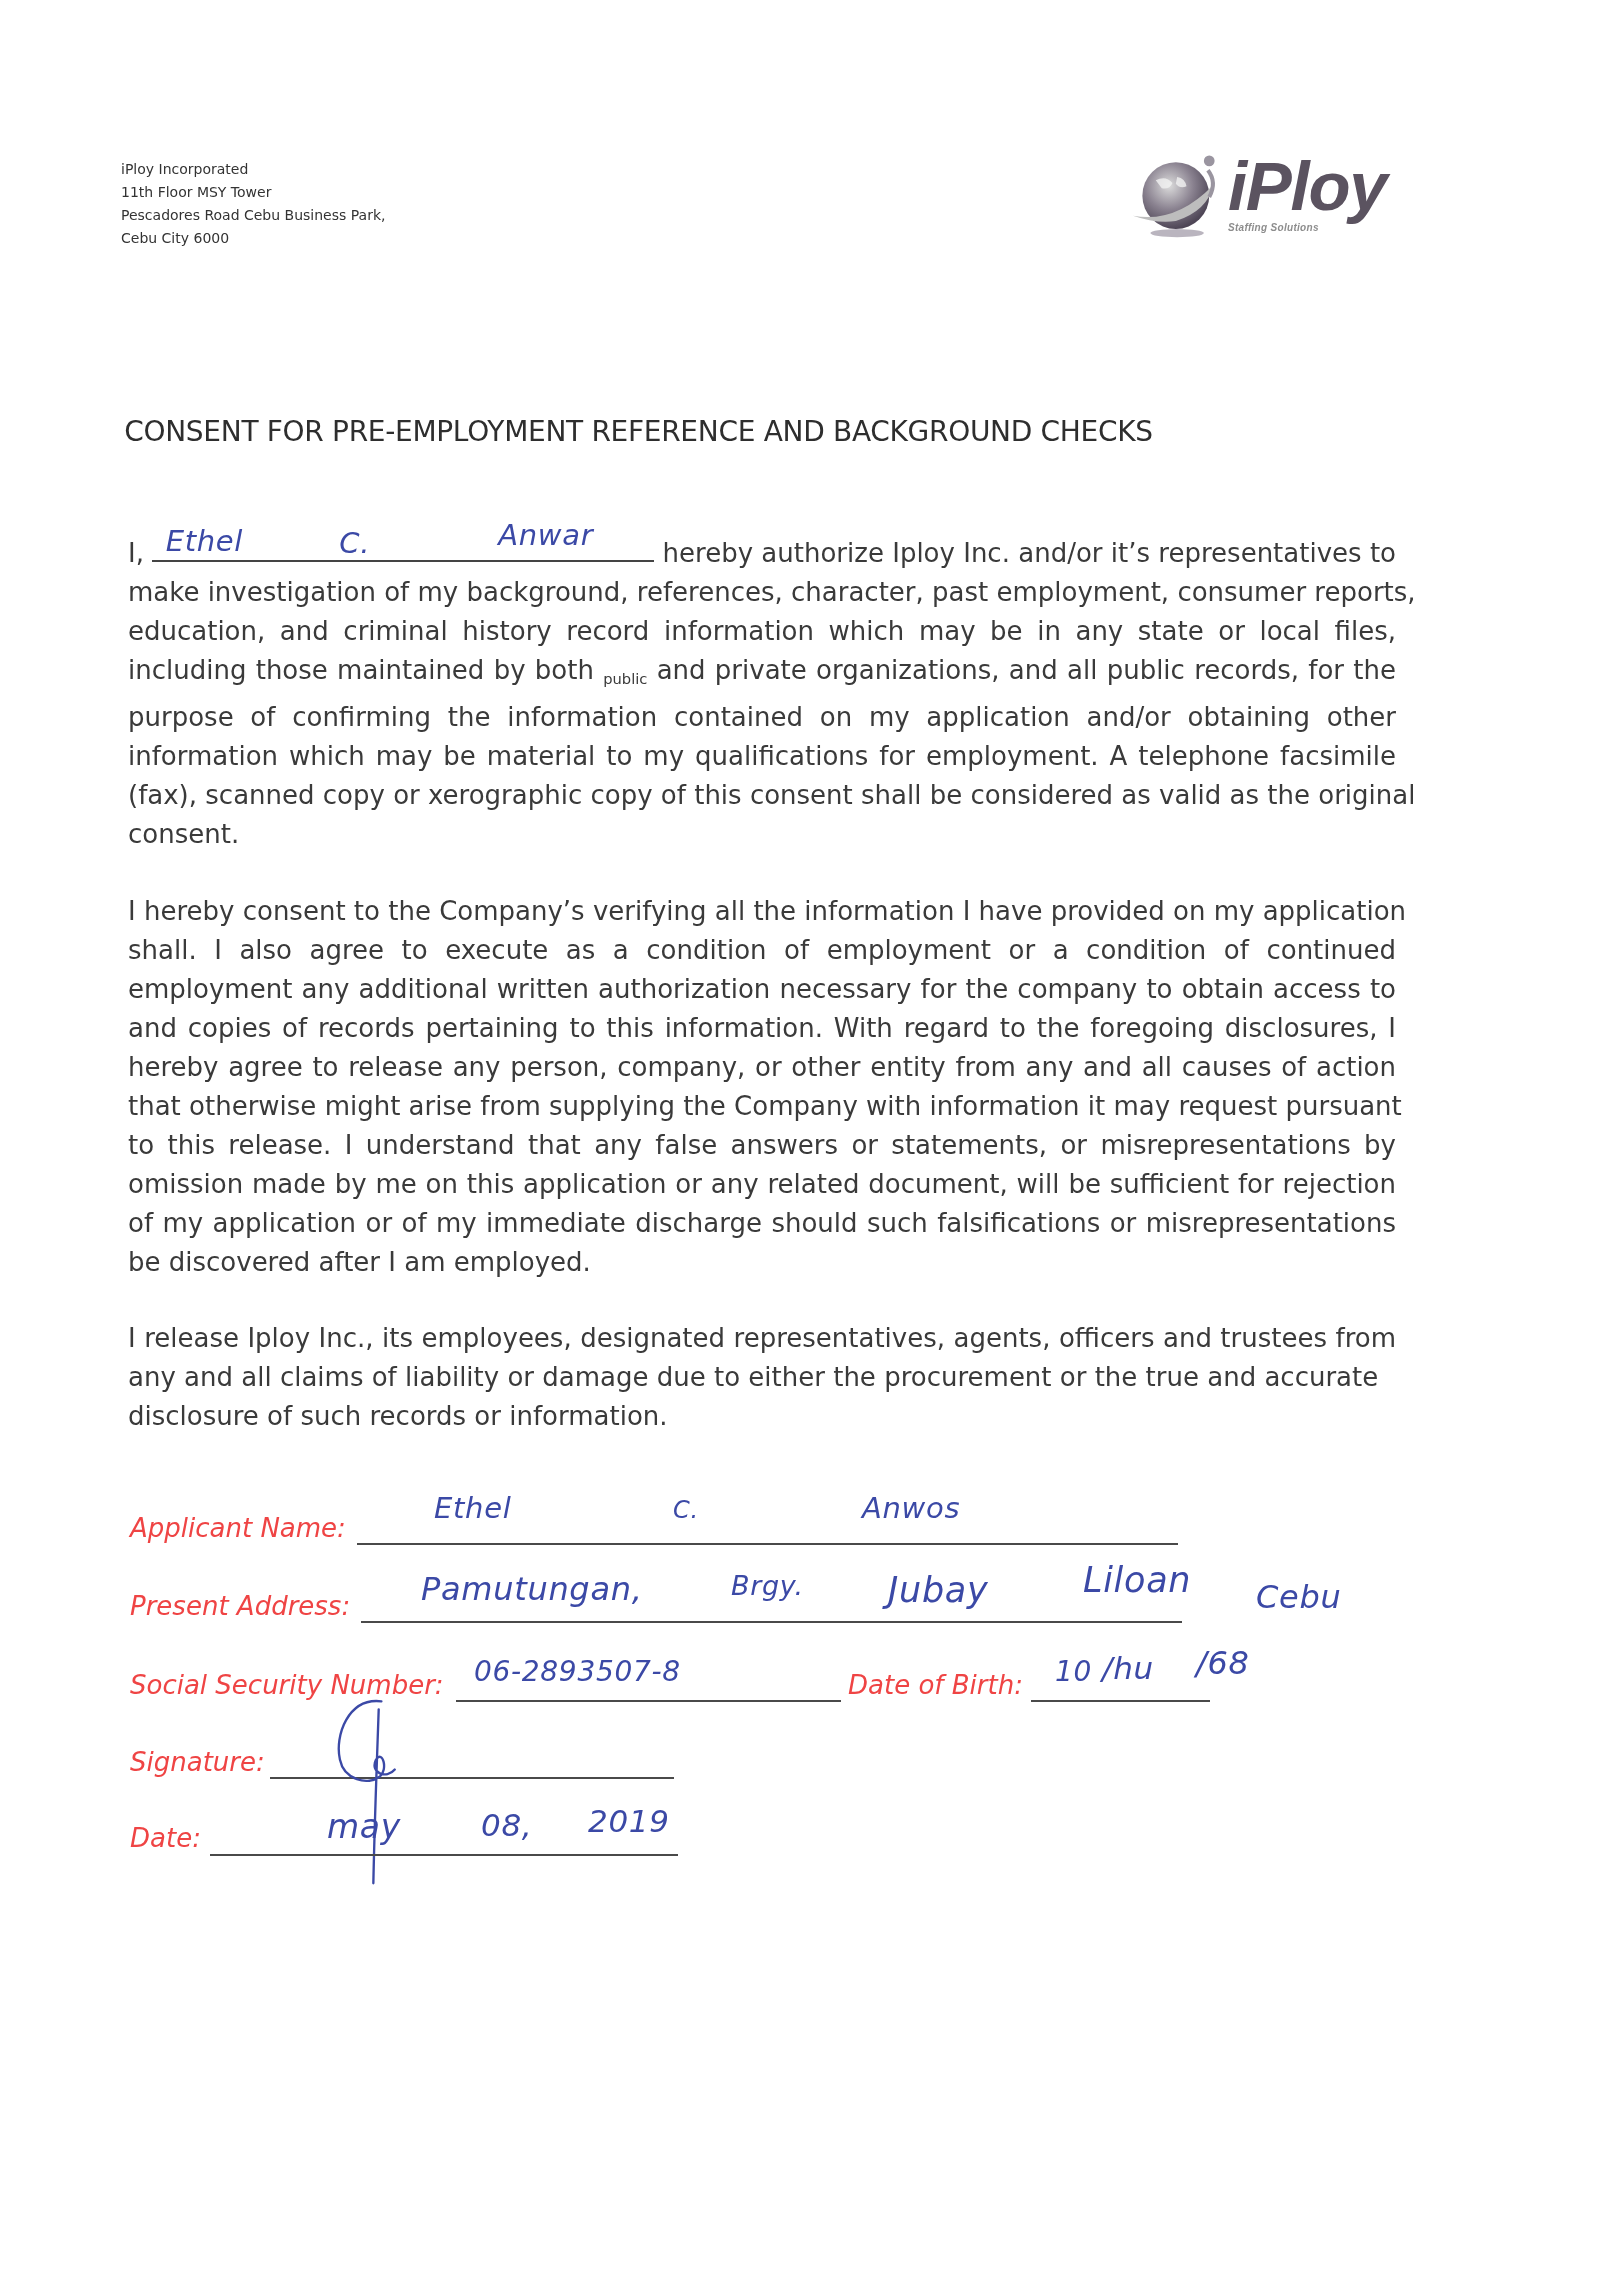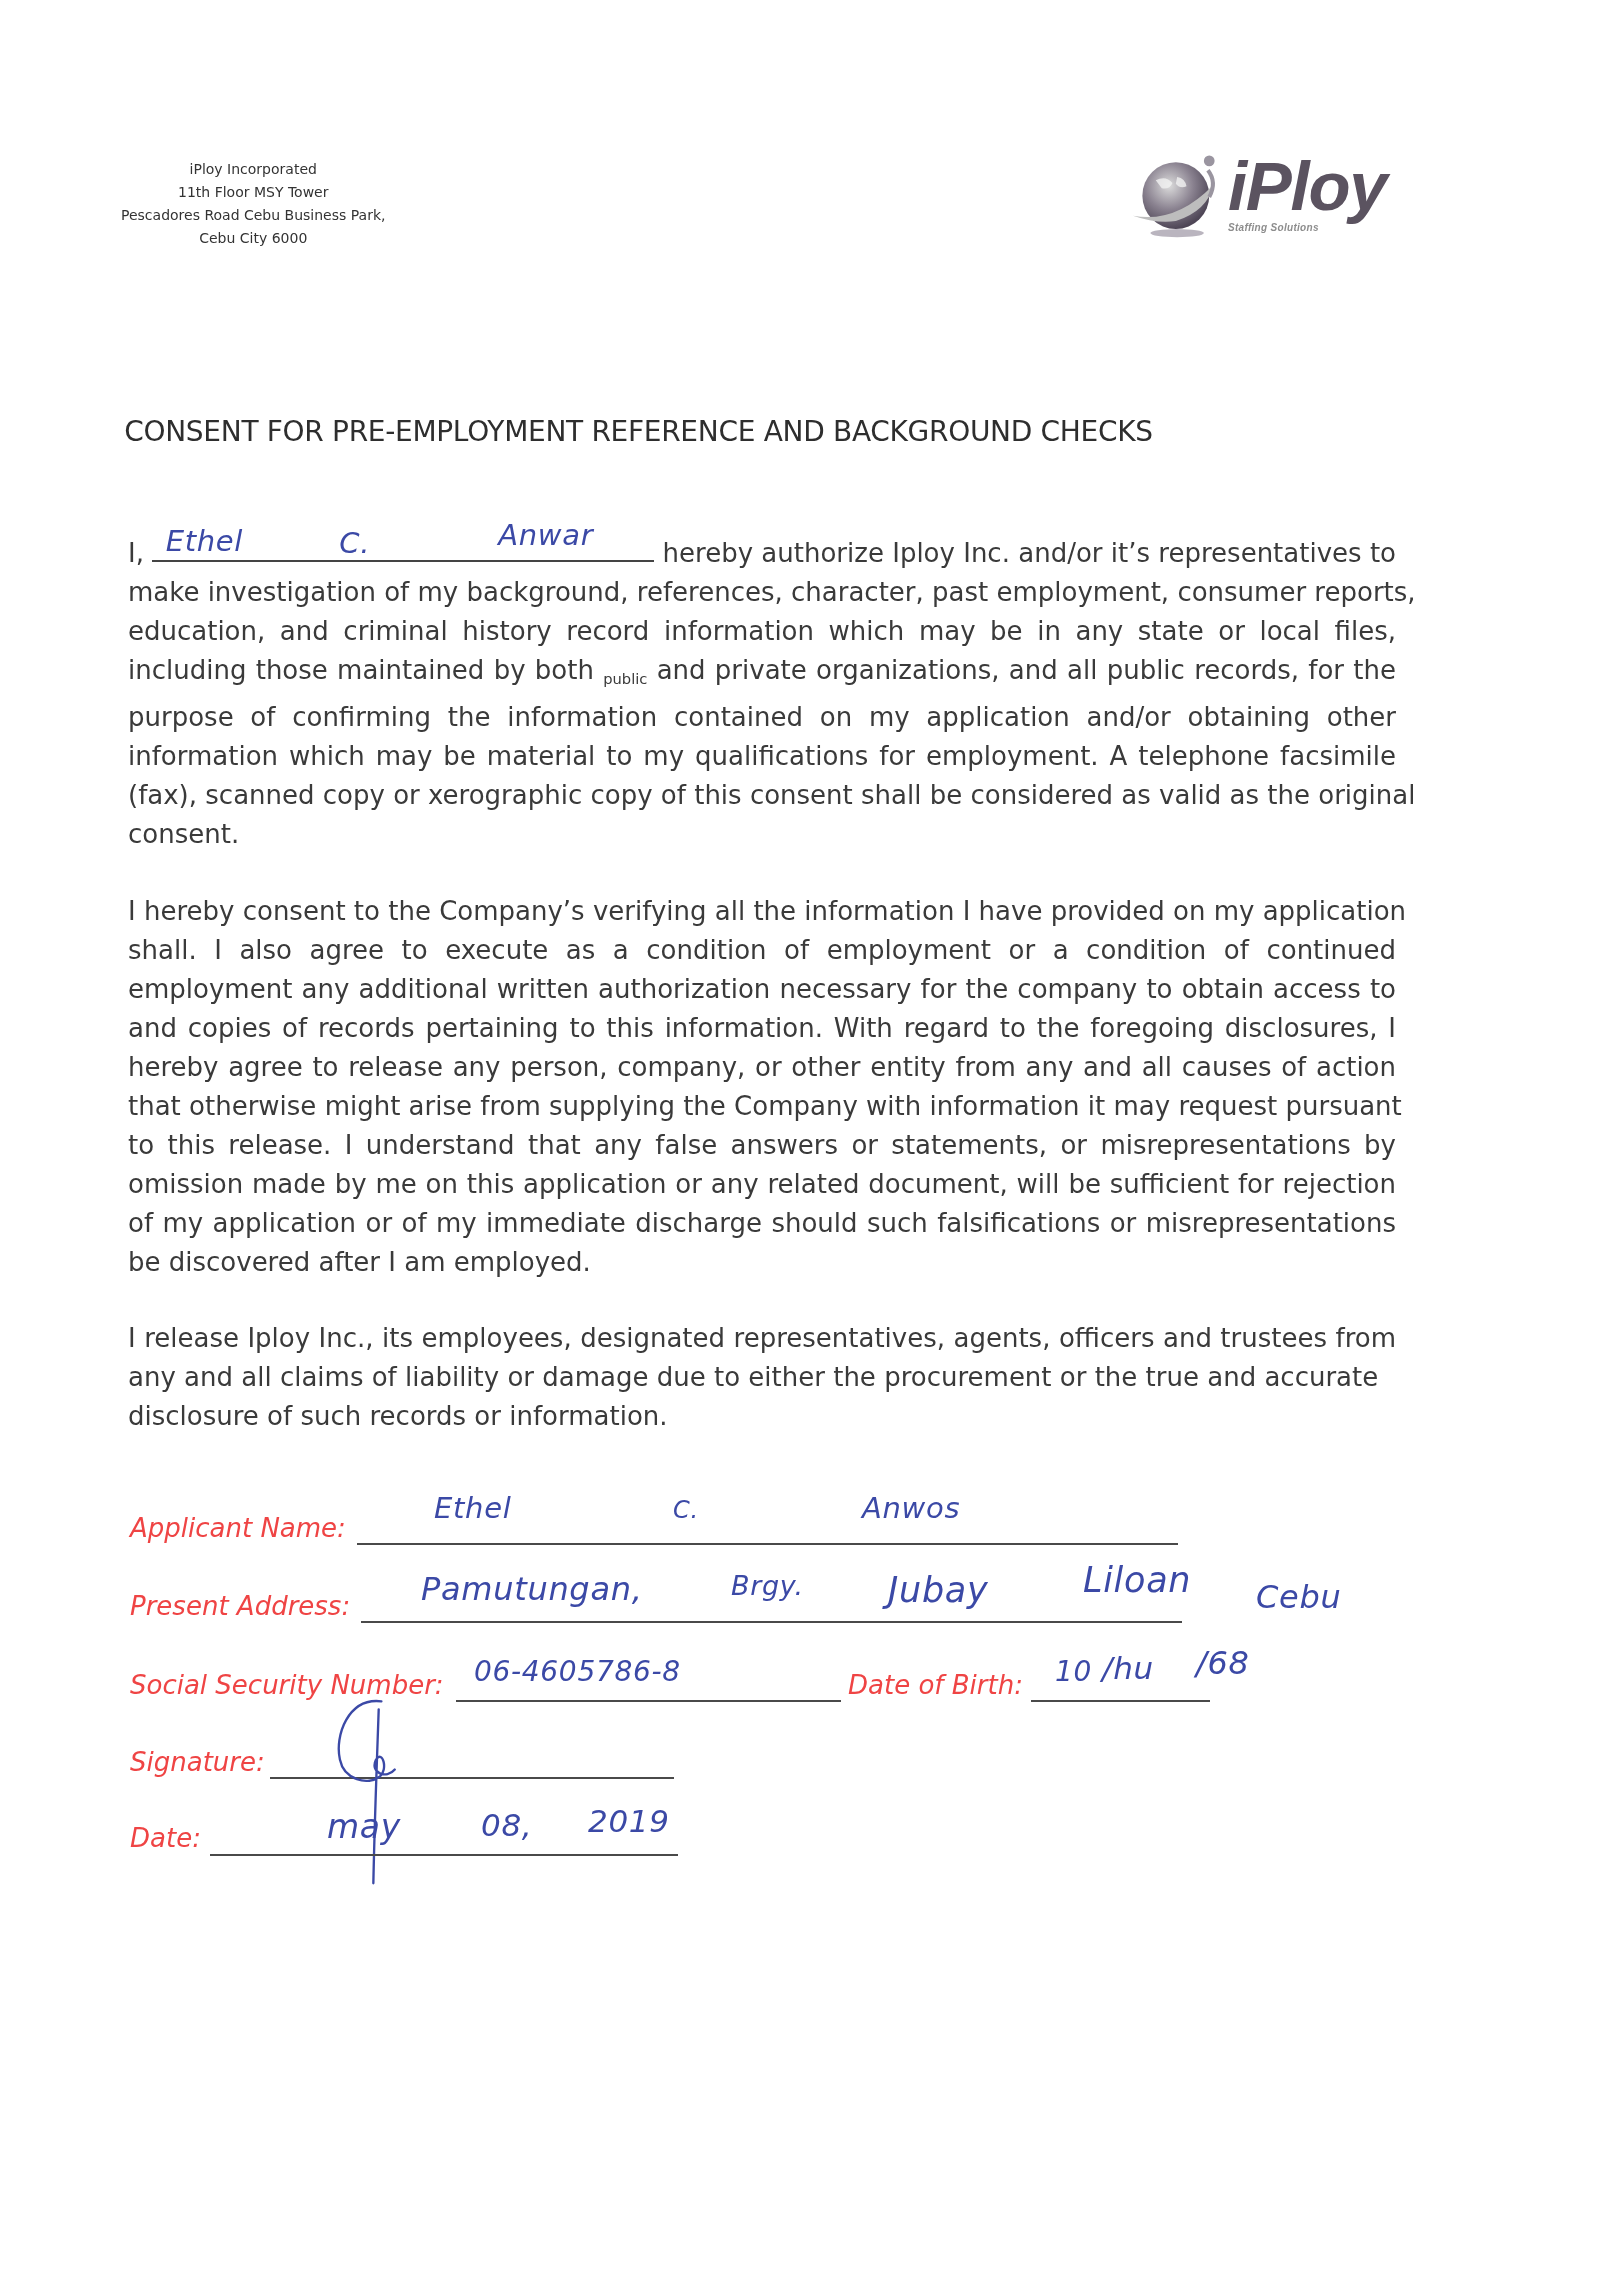--- a/index.html
+++ b/index.html
@@ -2,21 +2,21 @@
 <html style="font-size:10.7px"><head>
 <meta charset="utf-8">
 <style>
   html, body { margin: 0; padding: 0; background: #ffffff; }
   body { width: 1609px; height: 2295px; position: relative; overflow: hidden;
          font-family: "DejaVu Sans", "Liberation Sans", sans-serif; color: #3a3a3a; }
   .abs { position: absolute; }
 
   
   .addr { left: 121px; top: 158px; font-size: 14px; line-height: 23px; color: #333; }
-  .addr div { white-space: nowrap; text-align: center; }
+  .addr div { white-space: nowrap; }
 
   .logo { left: 1129px; top: 150px; width: 267px; height: 94px; }
   .logo-word { position: absolute; left: 99px; top: -2.7px; font-family: "Liberation Sans", sans-serif;
                font-weight: bold; font-style: italic; font-size: 69px; letter-spacing: -1.3px;
                color: #5b5360; line-height: 80px; }
   .logo-tag { position: absolute; left: 99px; top: 72px; font-family: "Liberation Sans", sans-serif;
               font-weight: bold; font-style: italic; font-size: 10px; color: #8d8d8d; letter-spacing: 0.3px; }
   .logo svg { position: absolute; left: 0; top: 0; }
 
   .title { left: 0; width: 1277px; top: 415px; text-align: center; font-size: 28px;
@@ -125,21 +125,21 @@
 <div class="abs label" style="left:130px; top:1591px;">Present Address:</div>
 <div class="abs line" style="left:361px; top:1621px; width:821px;"></div>
 <div class="abs hw" style="left:421px; top:1570px; font-size:32px;">Pamutungan,</div>
 <div class="abs hw" style="left:731px; top:1570px; font-size:27px;">Brgy.</div>
 <div class="abs hw" style="left:888px; top:1570px; font-size:35px;">Jubay</div>
 <div class="abs hw" style="left:1083px; top:1560px; font-size:35px;">Liloan</div>
 <div class="abs hw" style="left:1256px; top:1578px; font-size:32px;">Cebu</div>
 
 <div class="abs label" style="left:130px; top:1670px;">Social Security Number:</div>
 <div class="abs line" style="left:456px; top:1700px; width:385px;"></div>
-<div class="abs hw" style="left:474px; top:1655px; font-size:28px;">06-4605786-8</div>
+<div class="abs hw" style="left:474px; top:1655px; font-size:28px;">06-2893507-8</div>
 
 <div class="abs label" style="left:848px; top:1670px;">Date of Birth:</div>
 <div class="abs line" style="left:1031px; top:1700px; width:179px;"></div>
 <div class="abs hw" style="left:1055px; top:1655px; font-size:28px;">10</div>
 <div class="abs hw" style="left:1102px; top:1650px; font-size:31px;">/hu</div>
 <div class="abs hw" style="left:1196px; top:1644px; font-size:32px;">/68</div>
 
 <div class="abs label" style="left:130px; top:1747px;">Signature:</div>
 <div class="abs line" style="left:270px; top:1777px; width:404px;"></div>
 <svg class="abs" style="left:321px; top:1696px;" width="94" height="194" viewBox="0 0 140 290">

